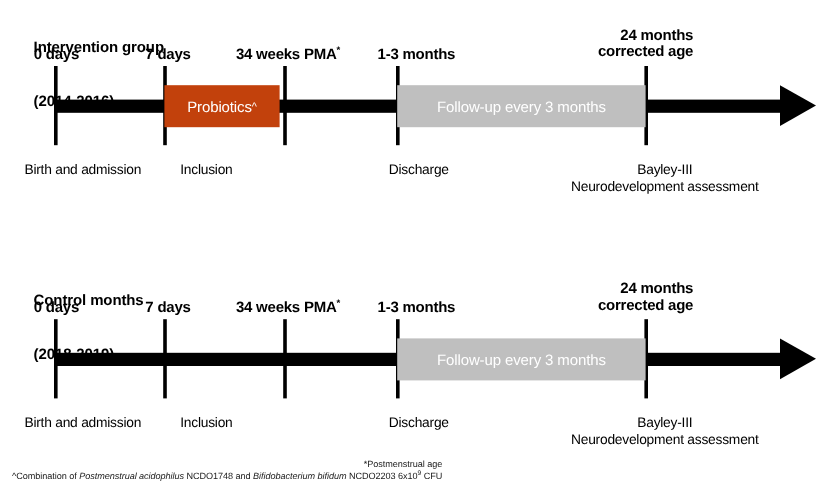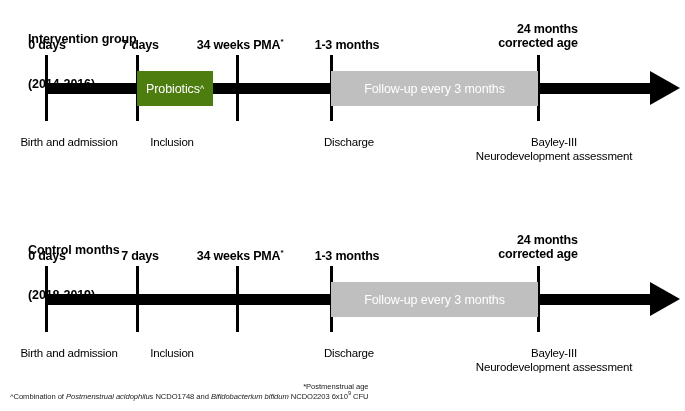--- a/index.html
+++ b/index.html
@@ -131,21 +131,21 @@
 
   <div class="abs tick" style="left:45px;  top:55px; height:66px;"></div>
   <div class="abs tick" style="left:136px; top:55px; height:66px;"></div>
   <div class="abs tick" style="left:236px; top:55px; height:66px;"></div>
   <div class="abs tick" style="left:330px; top:55px; height:66px;"></div>
   <div class="abs tick" style="left:537px; top:55px; height:66px;"></div>
 
   <div class="abs axis-bar" style="left:45px; top:83px; width:606px; height:11px;"></div>
   <div class="abs arrow-head" style="left:650px; top:71px;"></div>
 
-  <div class="abs phase-box" style="left:137px; top:71px; width:76px; height:35px; background:#4d7c0f;">
+  <div class="abs phase-box" style="left:137px; top:71px; width:96px; height:35px; background:#c2410c;">
     <span>Probiotics</span>
       <sup>^</sup>
   </div>
   <div class="abs phase-box" style="left:331px; top:71px; width:207px; height:35px; background:#bfbfbf;">
     <span>Follow-up every 3 months</span>
   </div>
 
   <div class="abs bottom-label" style="left:53px; top:136px;">
     <span>Birth and admission</span>
   </div>

